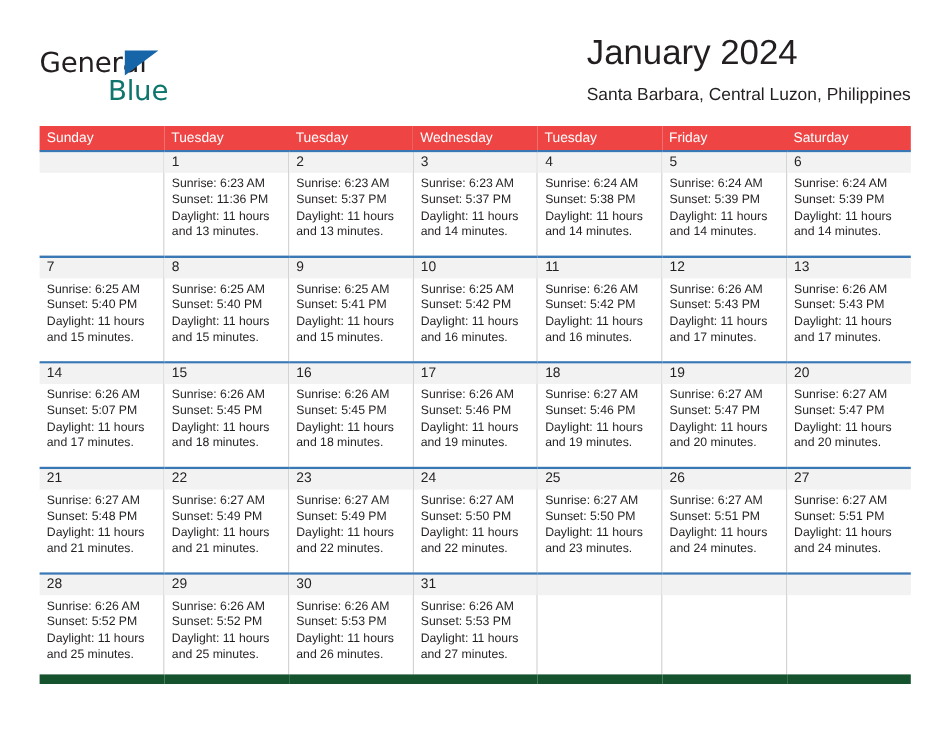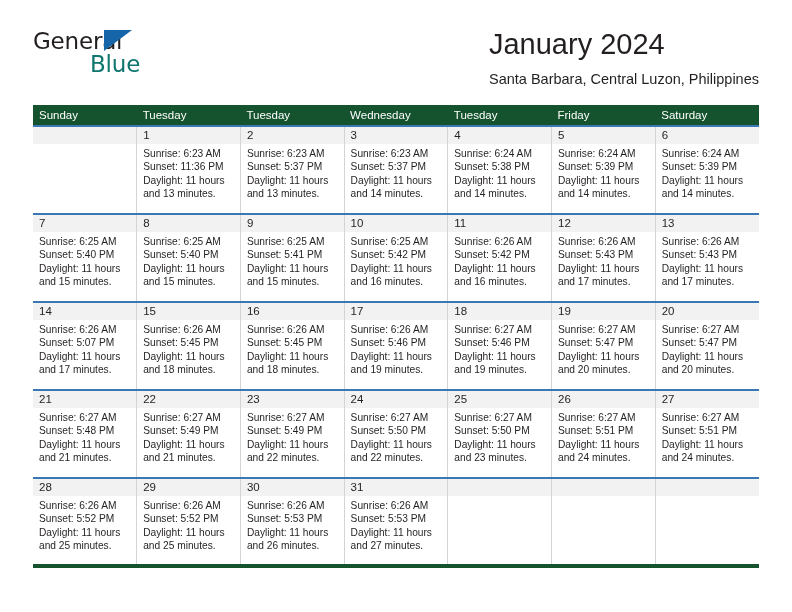--- a/index.html
+++ b/index.html
@@ -28,21 +28,21 @@
     position: absolute;
     left: 33px;
     top: 26px;
     width: 726px;
     height: 72px;
   }
 
   .logo {
     position: absolute;
     left: 0px;
-    top: 2px;
+    top: 14px;
     width: 210px;
     height: 58px;
     text-align: right;
   }
   .logo-general {
     position: absolute;
     left: 0px;
     top: 0px;
     font-size: 23px;
     line-height: 26px;
@@ -102,21 +102,21 @@
     table-layout: fixed;
   }
   .calendar th,
   .calendar td {
     padding: 0;
     margin: 0;
     vertical-align: top;
   }
 
   .dow {
-    background: #14532d;
+    background: #ef4444;
     color: #ffffff;
     font-size: 11.5px;
     font-weight: normal;
     text-align: left;
     height: 20px;
     line-height: 20px;
     padding-left: 6px !important;
     box-sizing: border-box;
   }
 
@@ -124,21 +124,21 @@
     border-top: 2px solid #3a78b5;
     border-right: 1px solid #d4d4d4;
     height: 88px;
     background: #ffffff;
     box-sizing: border-box;
   }
   .week-row td:last-child {
     border-right: none;
   }
   .week-row.last td {
-    border-bottom: 4px solid #14532d;
+    border-bottom: 8px solid #14532d;
   }
 
   .cell-inner {
     position: relative;
     height: 100%;
   }
   .daynum-band {
     background: #f2f2f2;
     height: 17px;
     line-height: 17px;

